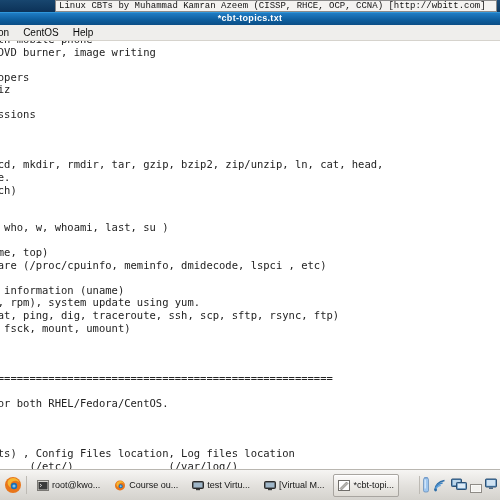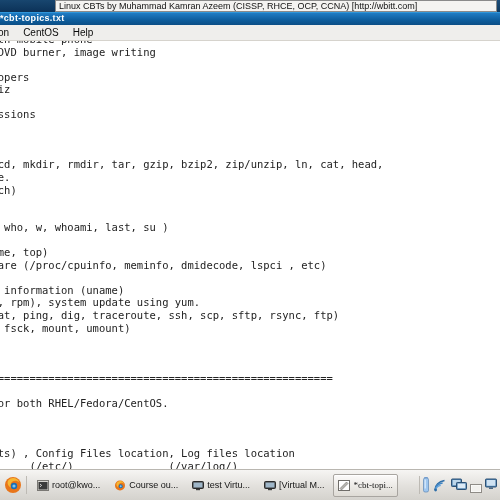--- a/index.html
+++ b/index.html
@@ -21,36 +21,37 @@
     right:3px;
     background:#f4f3f1;
     border:1px solid #8a8a8a;
     box-sizing:border-box;
     color:#111;
     font-size:9px;
     line-height:10px;
     padding-left:3px;
     white-space:nowrap;
     overflow:hidden;
-    font-family:Liberation Sans, sans-serif;
+    font-family:Liberation Mono, monospace;
   }
   .outer-left-block{
     position:absolute;left:0;top:0;width:56px;height:12px;
     background:linear-gradient(#18466f,#0c3258);
   }
 
   
   .win-title{
     position:absolute;left:0;top:12px;width:500px;height:13px;
     background:linear-gradient(#1f7cc4,#0e5f9f 55%,#0b4e86);
     border-top:1px solid #2f96da;
     box-sizing:border-box;
   }
   .win-title-text{
     position:absolute;left:0;top:12px;width:500px;height:13px;
+    text-align:center;
     color:#ffffff;
     font-size:9px;
     line-height:13px;
     font-weight:bold;
     letter-spacing:.3px;
     white-space:nowrap;
     overflow:hidden;
   }
 
   
@@ -112,21 +113,20 @@
     height:21px;padding:0 4px;min-width:0;
     font-size:9px;color:#141414;white-space:nowrap;
     border:1px solid transparent;border-radius:2px;
     flex:0 1 auto;
     text-align:right;
   }
   .task.active{
     background:linear-gradient(#fcfbfa,#dedbd5);
     border:1px solid #a8a5a0;
     box-shadow:inset 0 1px 0 #ffffff;
-    font-family:Liberation Serif, serif;
   }
   .task .lbl{overflow:hidden;text-overflow:ellipsis;}
 
   
   .ico{width:12px;height:11px;flex:0 0 auto;display:block;}
 
   .tray{
     display:flex;align-items:center;gap:3px;flex:0 0 auto;padding-right:3px;
   }
   .tray-sep{width:1px;height:18px;background:#bdbab4;margin:0 2px;}

